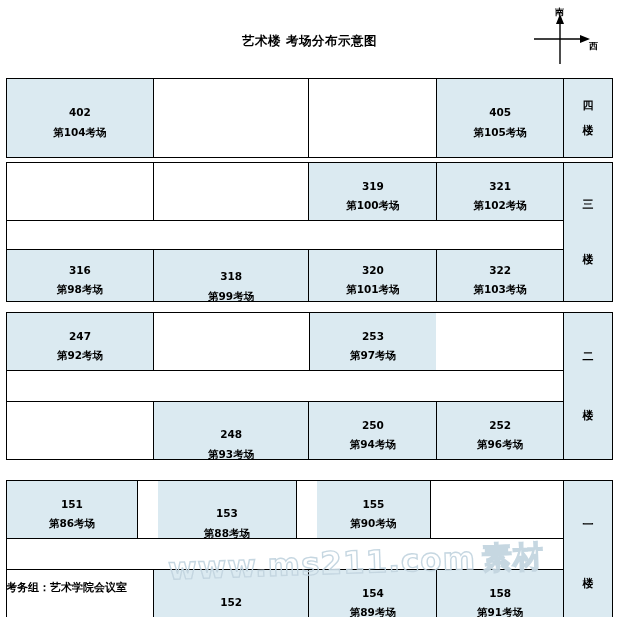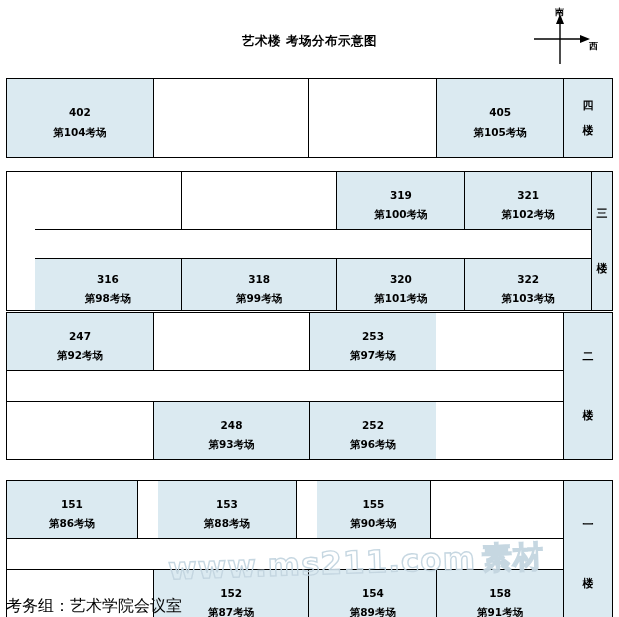--- a/index.html
+++ b/index.html
@@ -87,21 +87,21 @@
     font-weight: bold;
     line-height: 1.0;
   }
   .cell:last-child { border-right: none; }
   .cell.filled { background: #dbeaf1; }
   .cell .room-no   { margin-bottom: 9px; margin-top: 8px; }
   .cell .exam-name { white-space: nowrap; }
 
   
   .c1 { width: 147px; }
-  .c2 { width: 156px; }
+  .c2 { width: 156px; justify-content: flex-end; }
   .c3 { width: 128px; }
   .c4 { width: 126px; }
 
   
   .floor-label {
     width: 48px;
     box-sizing: border-box;
     background: #dbeaf1;
     display: flex;
     flex-direction: column;
@@ -109,23 +109,23 @@
     justify-content: space-around;
     font-size: 11px;
     font-weight: bold;
     padding: 14px 0;
   }
 
   
   .footer-note {
     position: absolute;
     left: 6px;
-    top: 596px;
-    font-size: 16px;
-    font-weight: normal;
+    top: 580px;
+    font-size: 11px;
+    font-weight: bold;
     white-space: nowrap;
   }
 
   
   .watermark {
     position: absolute;
     left: 168px;
     top: 543px;
     pointer-events: none;
     user-select: none;
@@ -174,21 +174,21 @@
             <div class="room-no">405</div>
             <div class="exam-name">第105考场</div>
           </div>
         </div>
       </div>
       <div class="floor-label">
         <span>四</span>
         <span>楼</span>
       </div>
     </div>
-    <div class="floor-block" style="top: 171px; padding-left: 28px;">
+    <div class="floor-block" style="top: 162px;">
       <div class="rooms-area">
         <div class="room-row top" style="height: 58px;">
           <div class="cell c1 empty"></div>
           <div class="cell c2 empty"></div>
           <div class="cell c3 filled">
             <div class="room-no">319</div>
             <div class="exam-name">第100考场</div>
           </div>
           <div class="cell c4 filled">
             <div class="room-no">321</div>
@@ -233,20 +233,24 @@
             <div class="exam-name">第97考场</div>
           </div>
         </div>
         <div class="corridor" style="height: 30px;"></div>
         <div class="room-row bottom" style="height: 58px;">
           <div class="cell c1 empty"></div>
           <div class="cell c2 filled">
             <div class="room-no">248</div>
             <div class="exam-name">第93考场</div>
           </div>
+          <div class="cell c3 filled">
+            <div class="room-no">250</div>
+            <div class="exam-name">第94考场</div>
+          </div>
           <div class="cell c4 filled">
             <div class="room-no">252</div>
             <div class="exam-name">第96考场</div>
           </div>
         </div>
       </div>
       <div class="floor-label">
         <span>二</span>
         <span>楼</span>
       </div>

